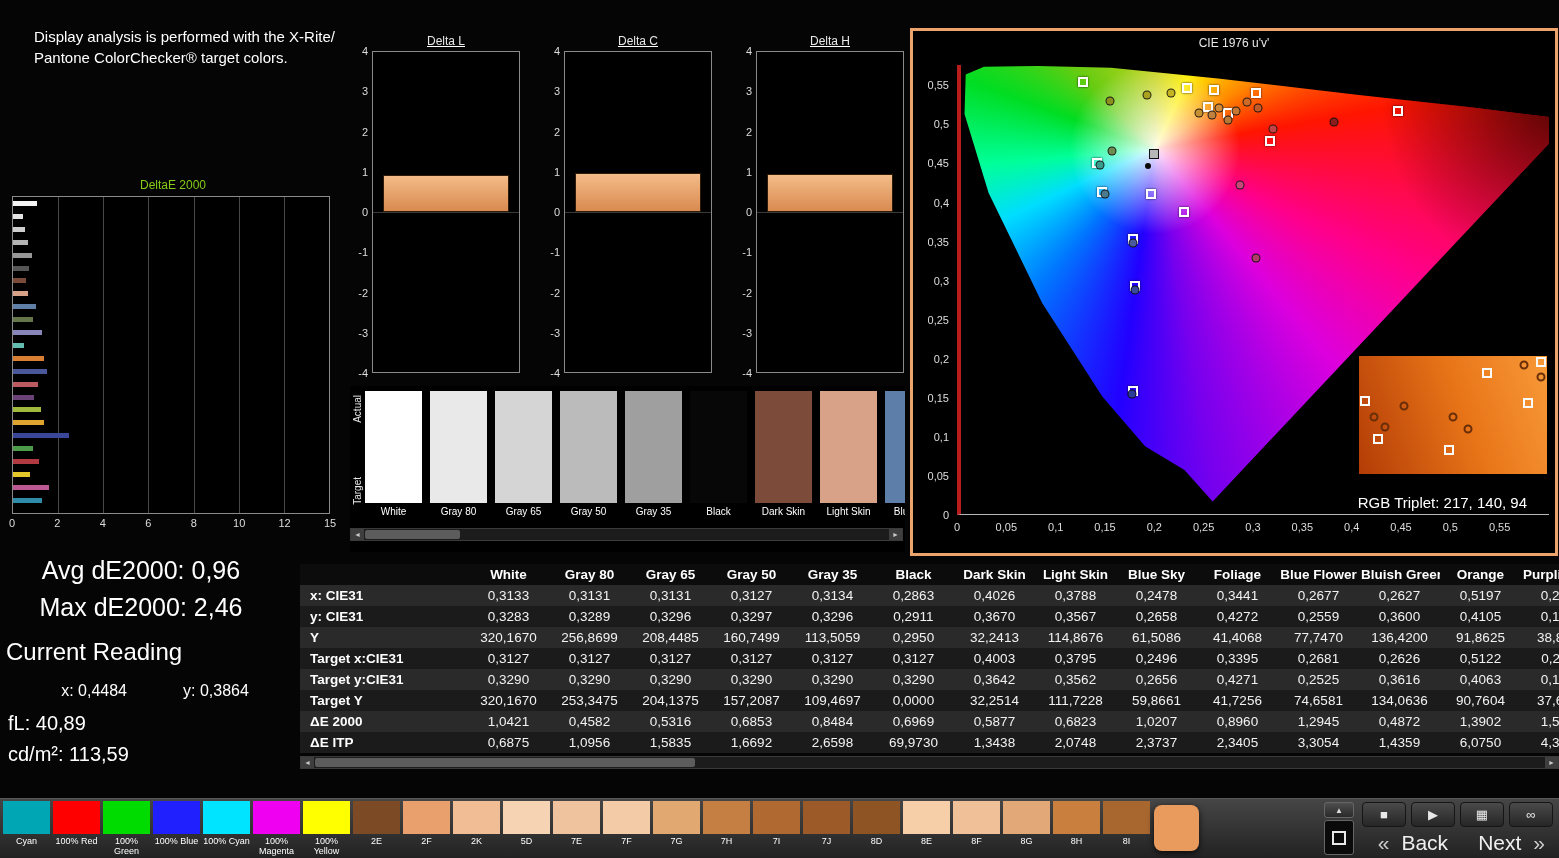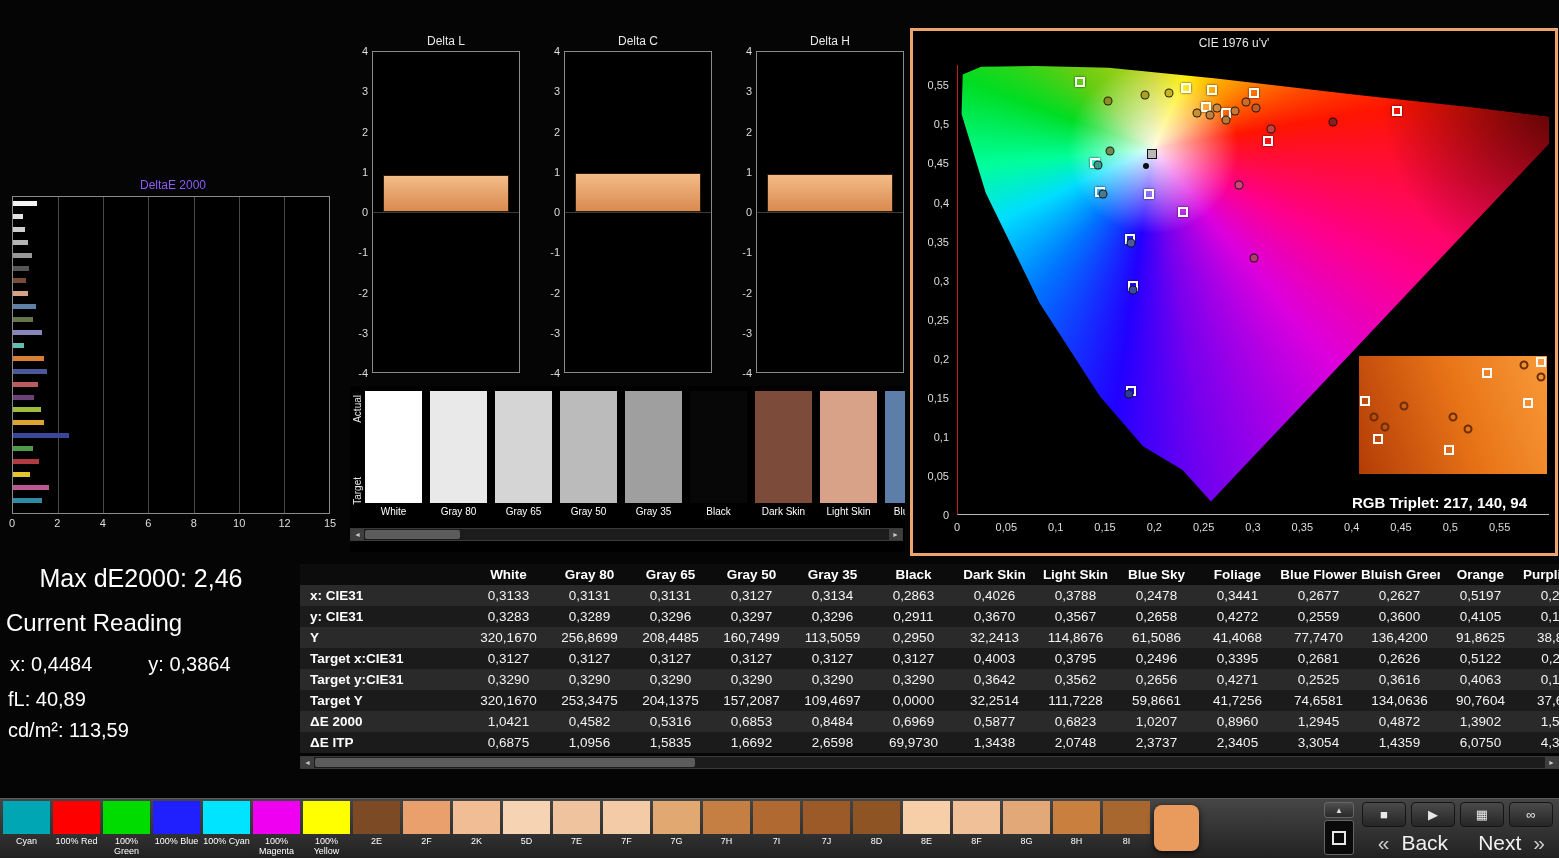--- a/index.html
+++ b/index.html
@@ -18,29 +18,29 @@
   .formula-row { margin:20px 0 0 92px; display:flex; align-items:center; gap:12px; font-size:17px; }
   .dropdown { width:132px; height:23px; background:linear-gradient(#f2f2f2,#b6b6b6);
     border:1px solid #7a7a7a; color:#111; display:flex; align-items:center; padding-left:8px;
     font-size:14px; position:relative; }
   .dd-arrow { position:absolute; right:2px; top:2px; bottom:2px; width:17px;
     background:linear-gradient(#e8e8e8,#9f9f9f); display:flex; align-items:center; justify-content:center;
     font-size:8px; color:#222; border-left:1px solid #888; }
 
   
   #deltae-chart { position:absolute; left:12px; top:178px; width:322px; }
-  .chart-title { text-align:center; font-size:12px; color:#8b5cf6; margin-bottom:4px; }
+  .chart-title { text-align:center; font-size:12px; color:#84cc16; margin-bottom:4px; }
   .de-plot { position:relative; width:318px; height:318px; border:1px solid #8a8a8a; background:#000; overflow:hidden; }
   .de-grid { position:absolute; top:0; bottom:0; width:1px; background:#484848; }
   .de-bar { position:absolute; left:0; height:5px; }
   .de-xaxis { position:relative; height:16px; margin-top:3px; width:318px; }
   .de-xlabel { position:absolute; transform:translateX(-50%); font-size:11px; color:#ddd; }
 
   
-  #deltaCharts { position:absolute; left:352px; top:34px; width:552px; display:flex; justify-content:space-between; }
+  #deltaCharts { position:absolute; left:352px; top:34px; width:552px; display:flex; justify-content:space-between;text-decoration:underline; }
   .dchart { width:168px; }
   .dtitle { text-align:center; font-size:12px; color:#e8e8e8; padding-left:20px; margin-bottom:3px; }
   .dbody { display:flex; height:322px; }
   .dyaxis { position:relative; width:20px; }
   .dylabel { position:absolute; right:4px; transform:translateY(-50%); font-size:11px; color:#ddd; }
   .dplot { position:relative; flex:1; border:1px solid #8a8a8a; background:#000; }
   .dzero { position:absolute; left:0; right:0; top:50%; height:1px; background:#3a3a3a; }
   .dbar { position:absolute; bottom:50%; left:7%; width:86%;
     background:linear-gradient(#f4bc88,#d98a50); border:1px solid #2e1c08; }
 
@@ -60,21 +60,21 @@
     display:flex; align-items:center; justify-content:center; flex:0 0 auto; }
   .sb-track { flex:1; position:relative; background:#1c1c1c; }
   .sb-thumb { position:absolute; top:1px; bottom:1px; left:1px; background:#5c5c5c; border-radius:2px; }
   #swatch-strip .hscroll { margin-top:7px; width:553px; }
 
   
   #cie-panel { position:absolute; left:910px; top:28px; width:648px; height:528px;
     border:3px solid #eda46c; background:#000; }
   .cie-title { text-align:center; font-size:12px; color:#e8e8e8; margin-top:5px; }
   #ciePlot { position:absolute; left:44px; top:34px; width:592px; height:450px;
-    border-left:1px solid #b91c1c; border-bottom:1px solid #b8b8b8; background:#000;font-weight:bold; }
+    border-left:4px solid #b91c1c; border-bottom:1px solid #b8b8b8; background:#000; }
   .horseshoe { position:absolute; inset:0;
     background:
       radial-gradient(circle 300px at 102% 8%, rgba(45,0,0,.82) 0%, rgba(45,0,0,0) 60%),
       radial-gradient(circle 85px at 33% 18.7%, rgba(255,255,255,.92) 0%, rgba(255,255,255,0) 100%),
       conic-gradient(from 0deg at 33% 18.7%,
         #c8d420 0deg, #ffee00 25deg, #ff8800 55deg, #ff1500 80deg, #ff0088 115deg,
         #dd00dd 140deg, #7700ee 170deg, #2200ff 188deg, #0077ff 220deg, #00ddff 245deg,
         #00ff99 265deg, #00dd22 290deg, #66cc11 315deg, #c8d420 360deg);
     clip-path:polygon(42.8% 97.2%, 38% 90.2%, 31.3% 84.9%, 24% 73.8%, 13.8% 53%,
       4.7% 28.5%, 0.6% 10.9%, 0.8% 2.1%, 3.9% 0.4%, 13.2% 0.2%, 25.5% 0.6%, 43.7% 3%,
@@ -98,21 +98,21 @@
     transform:translate(-50%,-50%); }
   .inset-pt { position:absolute; width:9px; height:9px; border-radius:50%;
     border:2px solid #6a2e08; transform:translate(-50%,-50%); }
   .rgb-triplet { position:absolute; right:22px; bottom:3px; font-size:15px; color:#fff; }
 
   
   #stats { position:absolute; left:0; top:556px; width:300px; }
   .stat-avg, .stat-max { font-size:25px; text-align:center; width:282px; }
   .stat-max { margin-top:8px; }
   .stat-reading { font-size:24px; margin:16px 0 16px 6px; }
-  .stat-xy { display:flex; gap:56px; font-size:20px; margin:12px 0 0 10px; }
+  .stat-xy { display:flex; gap:56px; font-size:16px; margin:12px 0 0 10px;justify-content:center; }
   .stat-fl { font-size:20px; margin:12px 0 0 8px; }
   .stat-cd { font-size:20px; margin:8px 0 0 8px; }
 
   
   #results-table { position:absolute; left:300px; top:564px; width:1259px; overflow:hidden; }
   #results-table table { border-collapse:collapse; table-layout:fixed; width:1302px; font-size:13.5px; }
   #results-table th, #results-table td { height:21px; padding:0 2px; overflow:hidden; white-space:nowrap; }
   #results-table thead th { font-weight:bold; color:#fff; background:#0c0c0c; text-align:center; }
   #results-table tbody th { text-align:left; padding-left:10px; font-weight:bold; color:#fff; }
   #results-table tbody td { text-align:center; color:#f2f2f2; }
@@ -146,20 +146,24 @@
   .nav-btn { background:transparent; border:none; color:#f0f0f0; font-size:21px;
     font-family:inherit; display:flex; align-items:center; gap:12px; padding:0 8px; cursor:pointer; }
   .chev { font-size:21px; color:#cfcfcf; }
 </style>
 </head>
 <body>
 
 <div id="screen">
 
   <div id="header">
+    <p class="app-desc">
+      <span>Display analysis is performed with the X-Rite/</span><br>
+      <span>Pantone ColorChecker® target colors.</span>
+    </p>
   </div>
 
   <div id="deltae-chart">
     <div class="chart-title">DeltaE 2000</div>
     <div class="de-plot" id="dePlot">
         <div class="de-grid" style="left: 14.2857%;"></div>
         <div class="de-grid" style="left: 28.5714%;"></div>
         <div class="de-grid" style="left: 42.8571%;"></div>
         <div class="de-grid" style="left: 57.1429%;"></div>
         <div class="de-grid" style="left: 71.4286%;"></div>
@@ -401,20 +405,21 @@
         <span class="cie-xlabel" style="left: 50%;">0,3</span>
         <span class="cie-xlabel" style="left: 58.3333%;">0,35</span>
         <span class="cie-xlabel" style="left: 66.6667%;">0,4</span>
         <span class="cie-xlabel" style="left: 75%;">0,45</span>
         <span class="cie-xlabel" style="left: 83.3333%;">0,5</span>
         <span class="cie-xlabel" style="left: 91.6667%;">0,55</span>
       </div>
   </div>
 
   <div id="stats">
+    <div class="stat-avg">Avg dE2000: 0,96</div>
     <div class="stat-max">Max dE2000: 2,46</div>
     <div class="stat-reading">Current Reading</div>
     <div class="stat-xy">
       <span>x: 0,4484</span>
       <span>y: 0,3864</span>
     </div>
     <div class="stat-fl">fL: 40,89</div>
     <div class="stat-cd">cd/m²: 113,59</div>
   </div>
 

